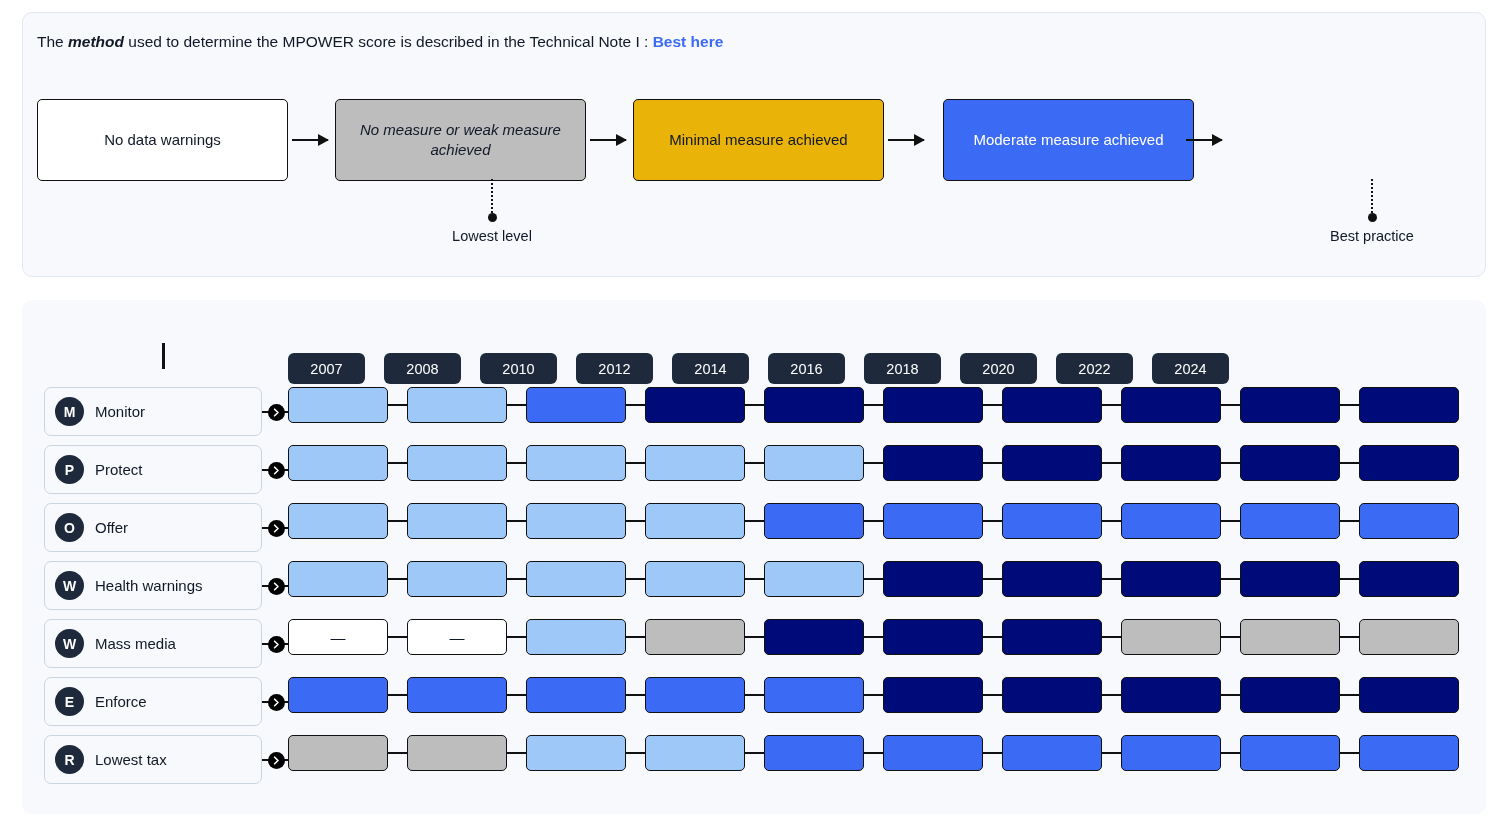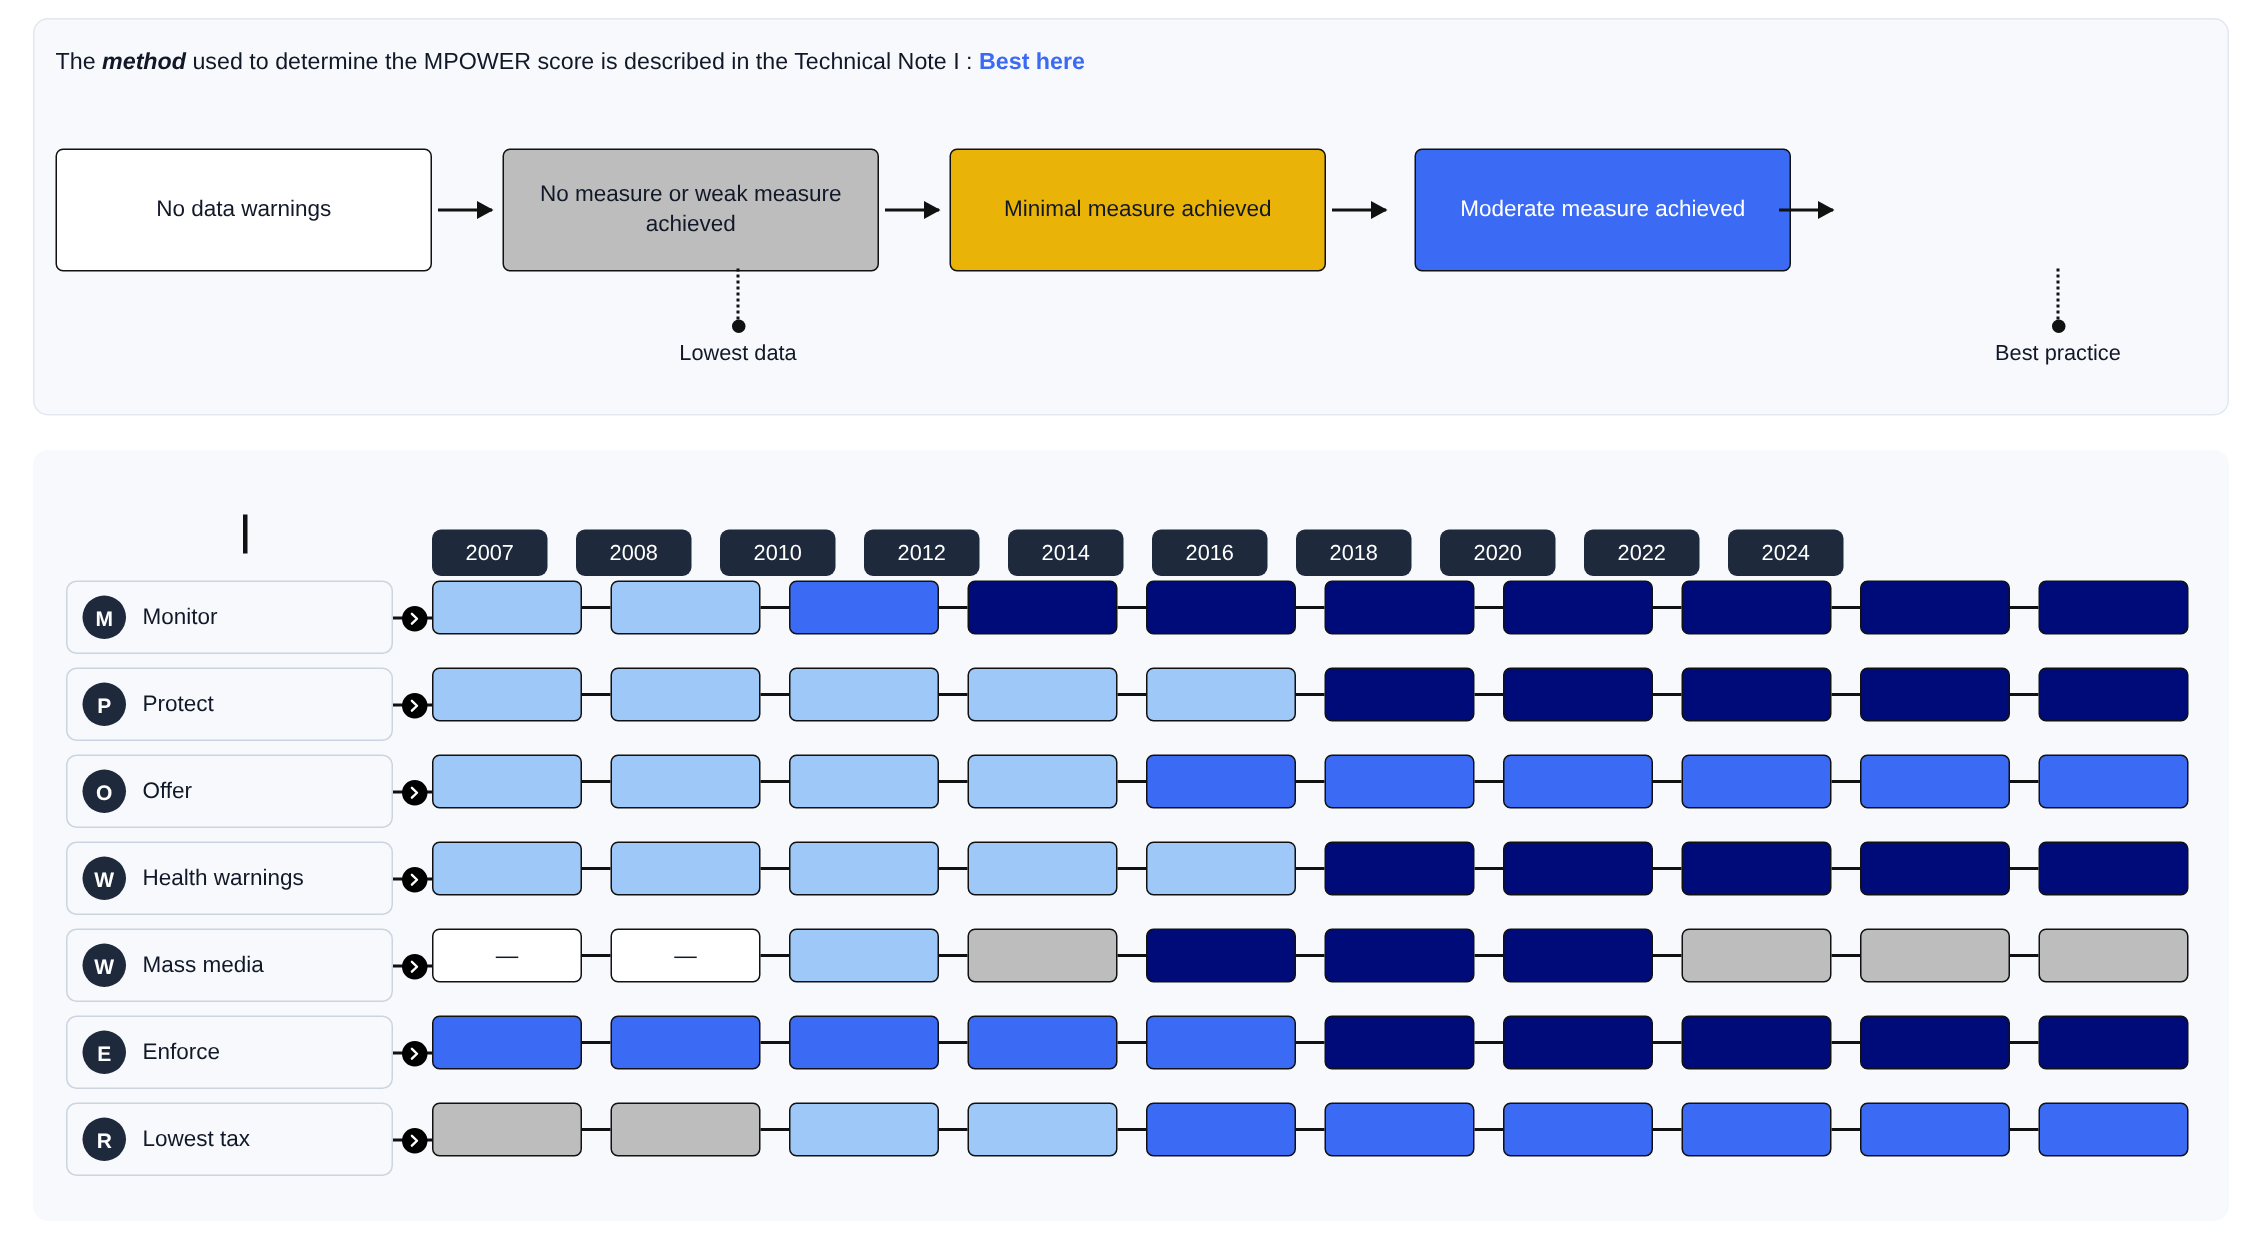--- a/index.html
+++ b/index.html
@@ -196,38 +196,38 @@
     <div class="method-line">
       <span>The </span><span class="em">method</span><span> used to determine the MPOWER score is described in the Technical Note I : </span><span class="link">Best here</span>
     </div>
 
     <div class="legend-flow">
 
     <div class="lg-box" style="left: 0px; width: 251px; background: rgb(255, 255, 255); color: rgb(17, 24, 39);">
           <span>No data warnings</span>
         </div>
         <div class="lg-arrow" style="left: 255px; width: 36px;"></div>
-        <div class="lg-box" style="left: 298px; width: 251px; background: rgb(189, 189, 189); color: rgb(17, 24, 39);">
+        <div class="lg-box" style="left: 298px; width: 251px; background: rgb(189, 189, 189); color: rgb(17, 24, 39); font-style: italic;">
           <span>No measure or weak measure achieved</span>
         </div>
         <div class="lg-arrow" style="left: 553px; width: 36px;"></div>
         <div class="lg-box" style="left: 596px; width: 251px; background: #eab308; color: rgb(17, 24, 39);">
           <span>Minimal measure achieved</span>
         </div>
         <div class="lg-arrow" style="left: 851px; width: 36px;"></div>
         <div class="lg-box" style="left: 894px; width: 251px; background: rgb(59, 107, 245); color: rgb(255, 255, 255); margin-left: 12px;">
           <span>Moderate measure achieved</span>
         </div>
         <div class="lg-arrow" style="left: 1149px; width: 36px;"></div>
       </div>
 
     <div class="callout" style="left:399px; top:166px;">
       <div class="stem"></div>
       <div class="dot"></div>
-      <div class="cl-label">Lowest data</div>
+      <div class="cl-label">Lowest level</div>
     </div>
 
     <div class="callout" style="left:1279px; top:166px;">
       <div class="stem"></div>
       <div class="dot"></div>
       <div class="cl-label">Best practice</div>
     </div>
   </div>
 
   <div class="matrix">

